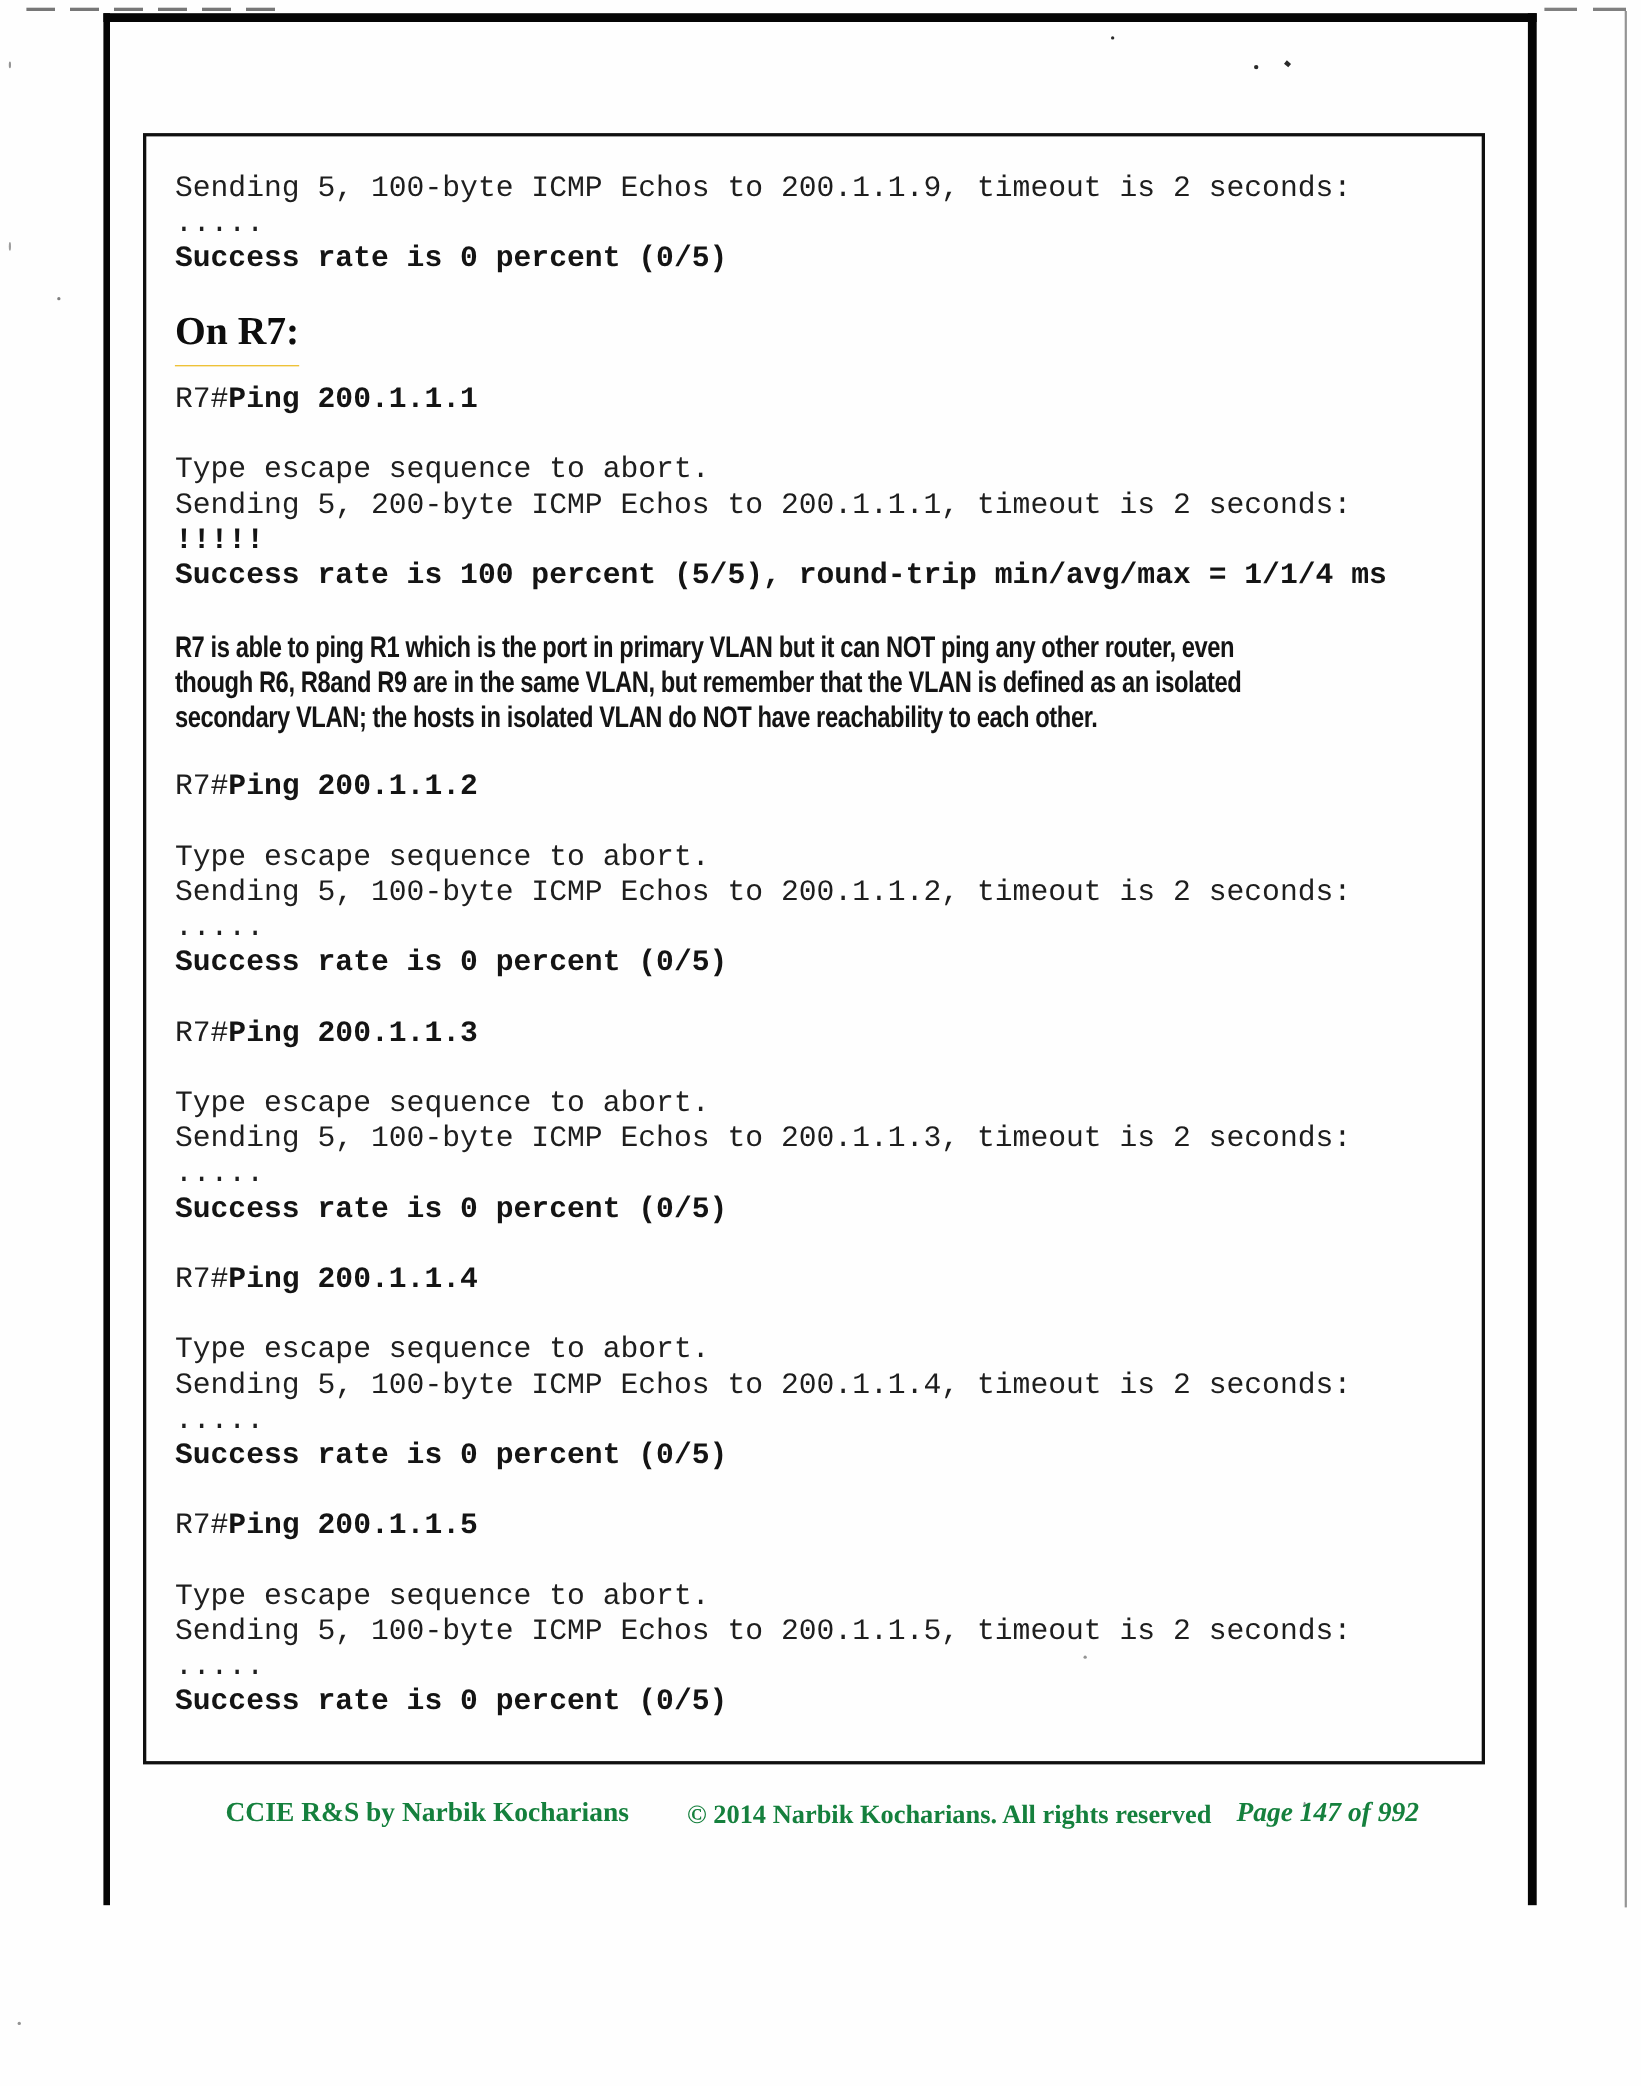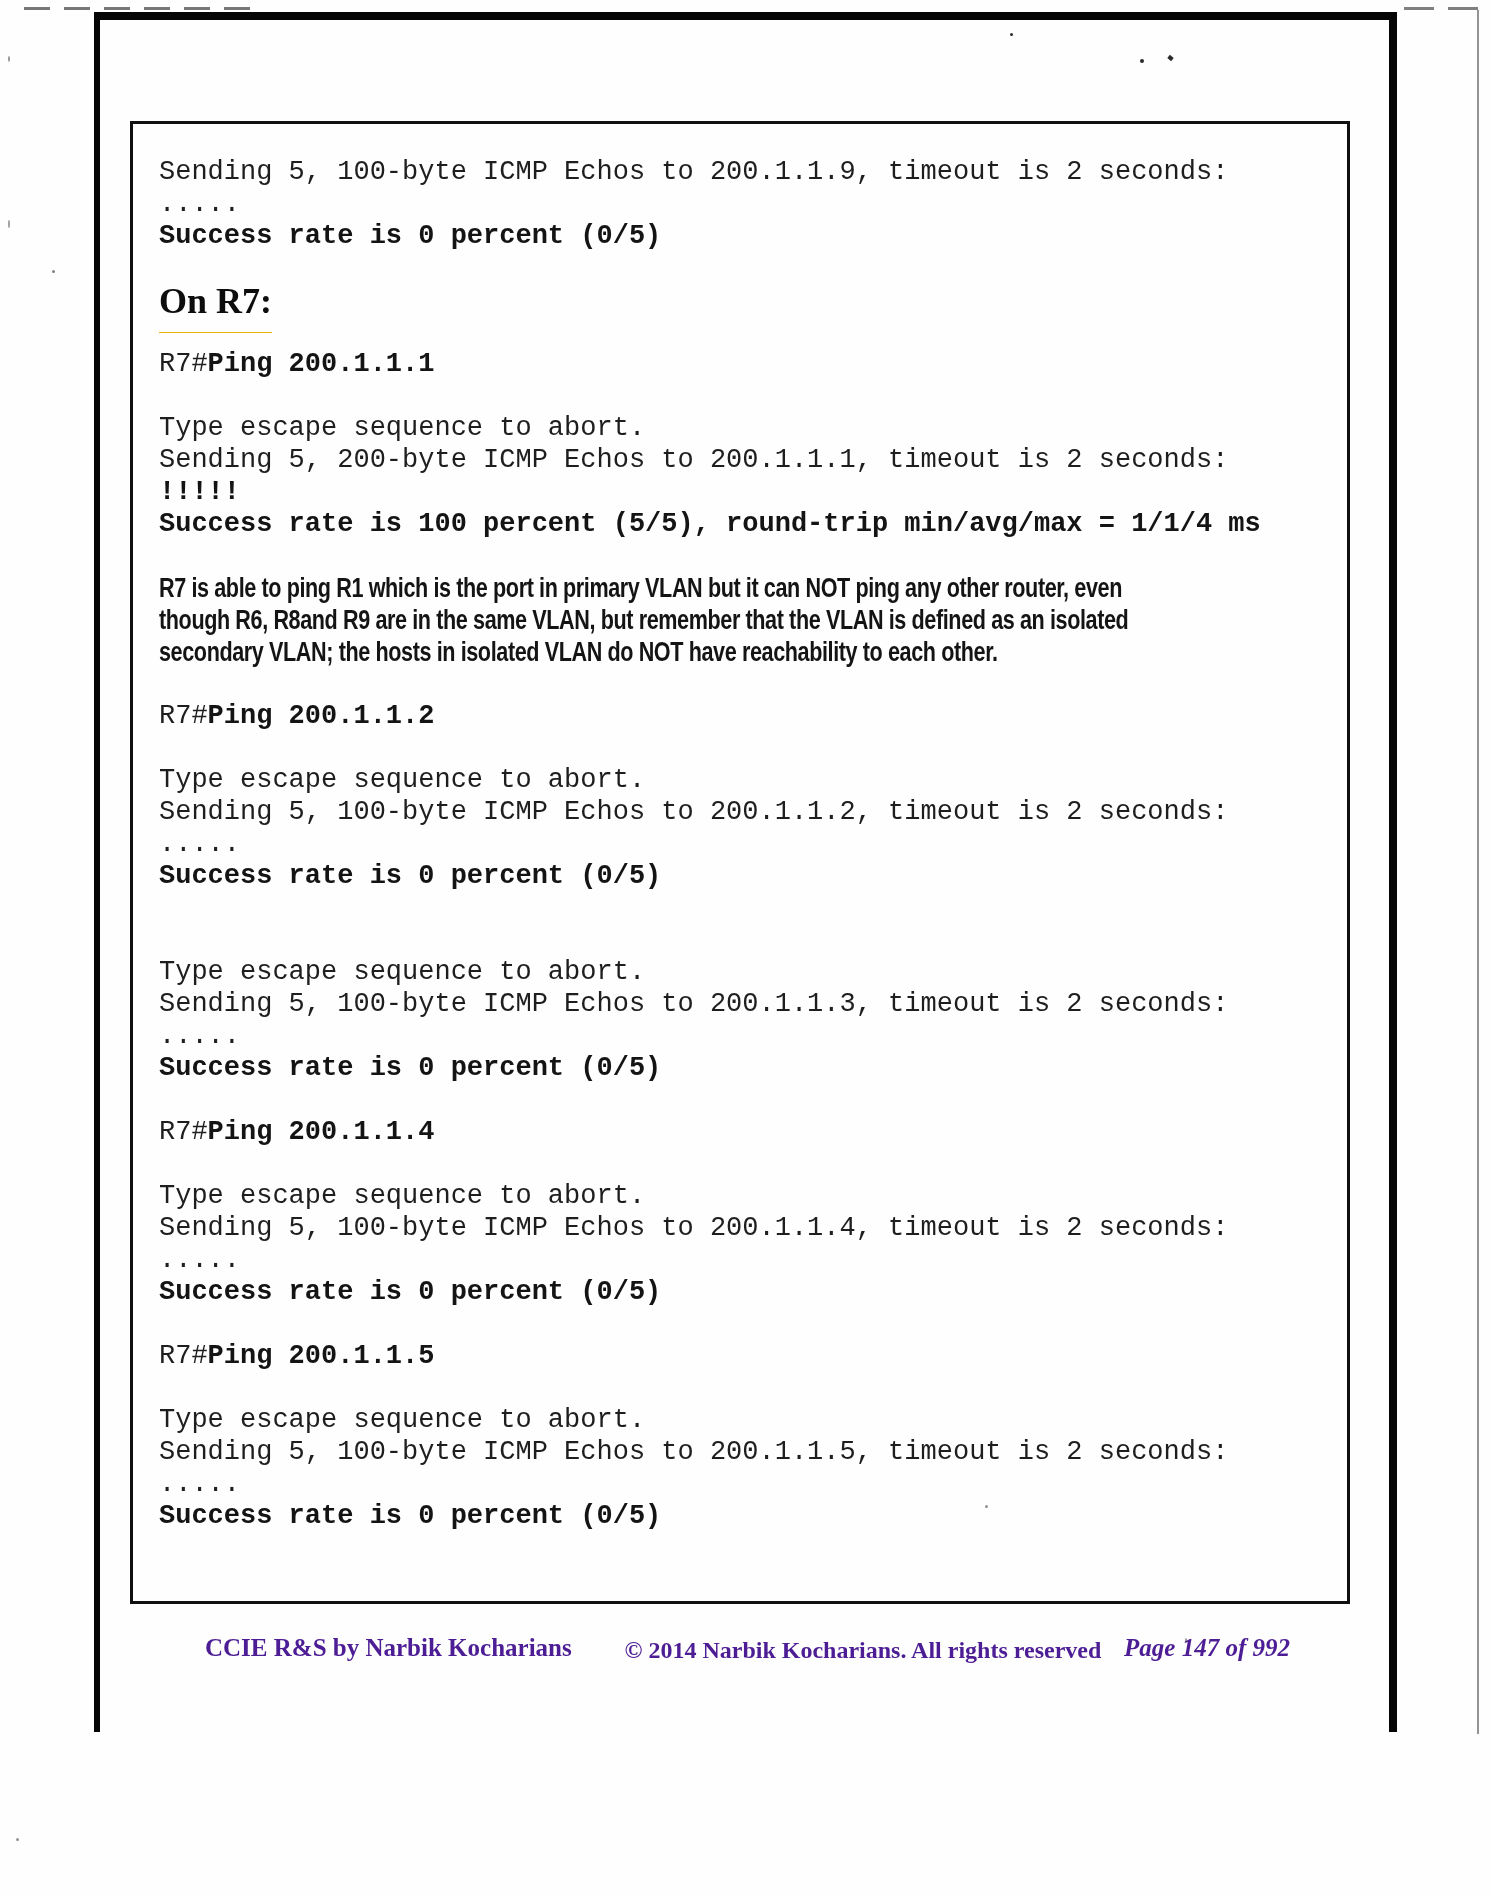--- a/index.html
+++ b/index.html
@@ -72,21 +72,21 @@
     transform-origin: 0 50%;
   }
   
   .footer {
     position: absolute;
     left: 205px; top: 1634px;
     width: 1085px;
     display: flex;
     justify-content: space-between;
     align-items: flex-start;
-    color: #4c1d95;
+    color: #15803d;
   }
   .footer-left {
     font-family: "Liberation Serif", serif;
     font-weight: bold;
     font-size: 25px;
     white-space: nowrap;
   }
   .footer-center {
     text-align: center;
     margin-left: 30px;
@@ -176,20 +176,21 @@
       <div class="line note">though R6, R8and R9 are in the same VLAN, but remember that the VLAN is defined as an isolated</div>
       <div class="line note">secondary VLAN; the hosts in isolated VLAN do NOT have reachability to each other.</div>
       <div class="line blank"></div>
       <div class="line cmd"><span class="prompt">R7#</span><span class="cmd-text">Ping 200.1.1.2</span></div>
       <div class="line blank"></div>
       <div class="line mono">Type escape sequence to abort.</div>
       <div class="line mono">Sending 5, 100-byte ICMP Echos to 200.1.1.2, timeout is 2 seconds:</div>
       <div class="line mono">.....</div>
       <div class="line mono-bold">Success rate is 0 percent (0/5)</div>
       <div class="line blank"></div>
+      <div class="line cmd"><span class="prompt">R7#</span><span class="cmd-text">Ping 200.1.1.3</span></div>
       <div class="line blank"></div>
       <div class="line mono">Type escape sequence to abort.</div>
       <div class="line mono">Sending 5, 100-byte ICMP Echos to 200.1.1.3, timeout is 2 seconds:</div>
       <div class="line mono">.....</div>
       <div class="line mono-bold">Success rate is 0 percent (0/5)</div>
       <div class="line blank"></div>
       <div class="line cmd"><span class="prompt">R7#</span><span class="cmd-text">Ping 200.1.1.4</span></div>
       <div class="line blank"></div>
       <div class="line mono">Type escape sequence to abort.</div>
       <div class="line mono">Sending 5, 100-byte ICMP Echos to 200.1.1.4, timeout is 2 seconds:</div>

